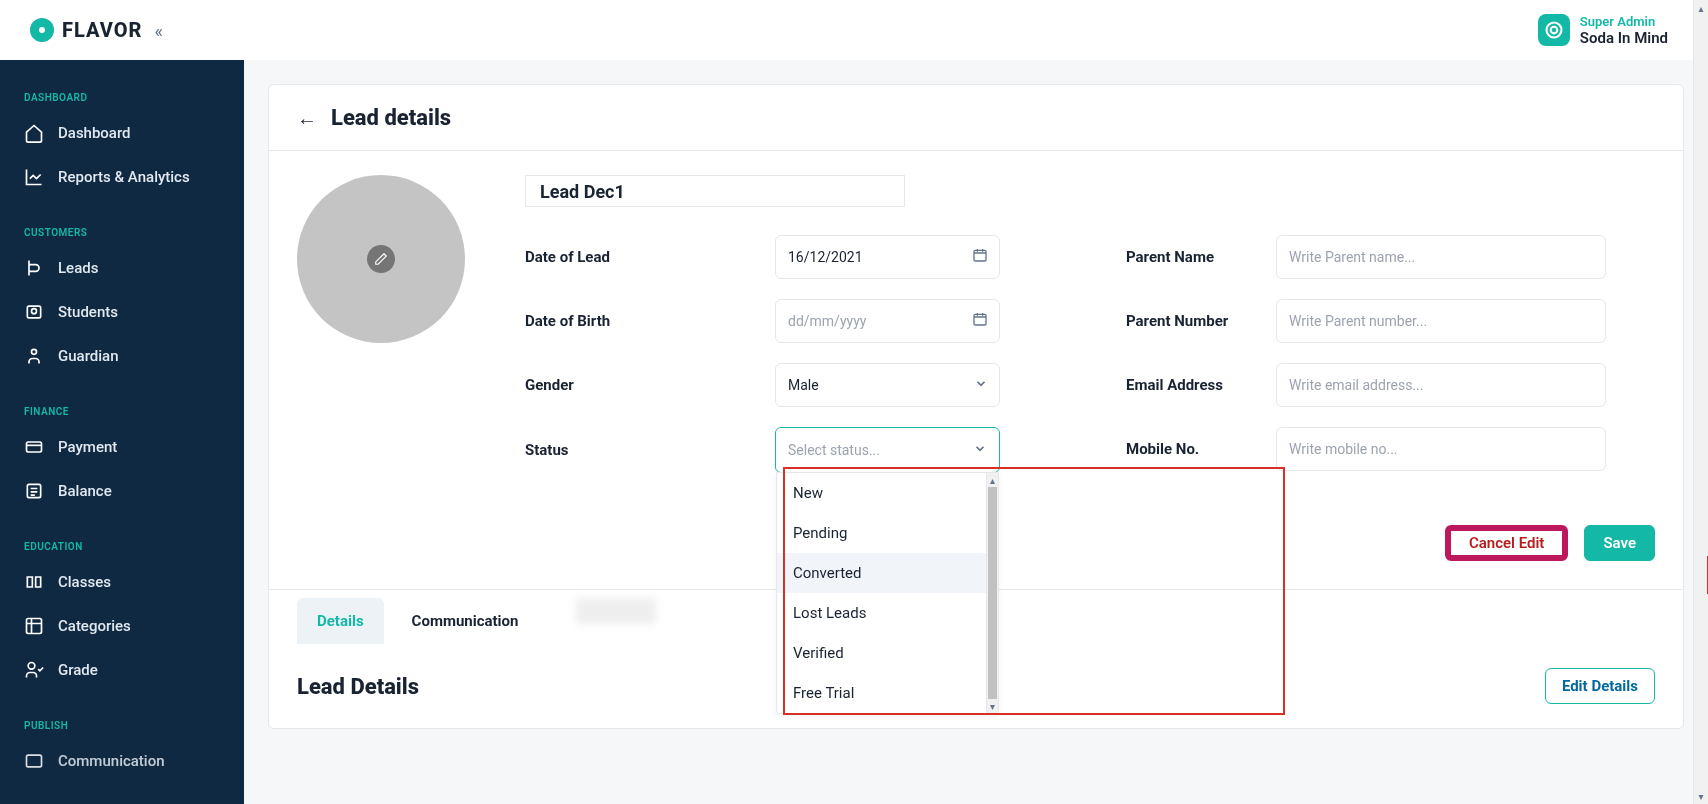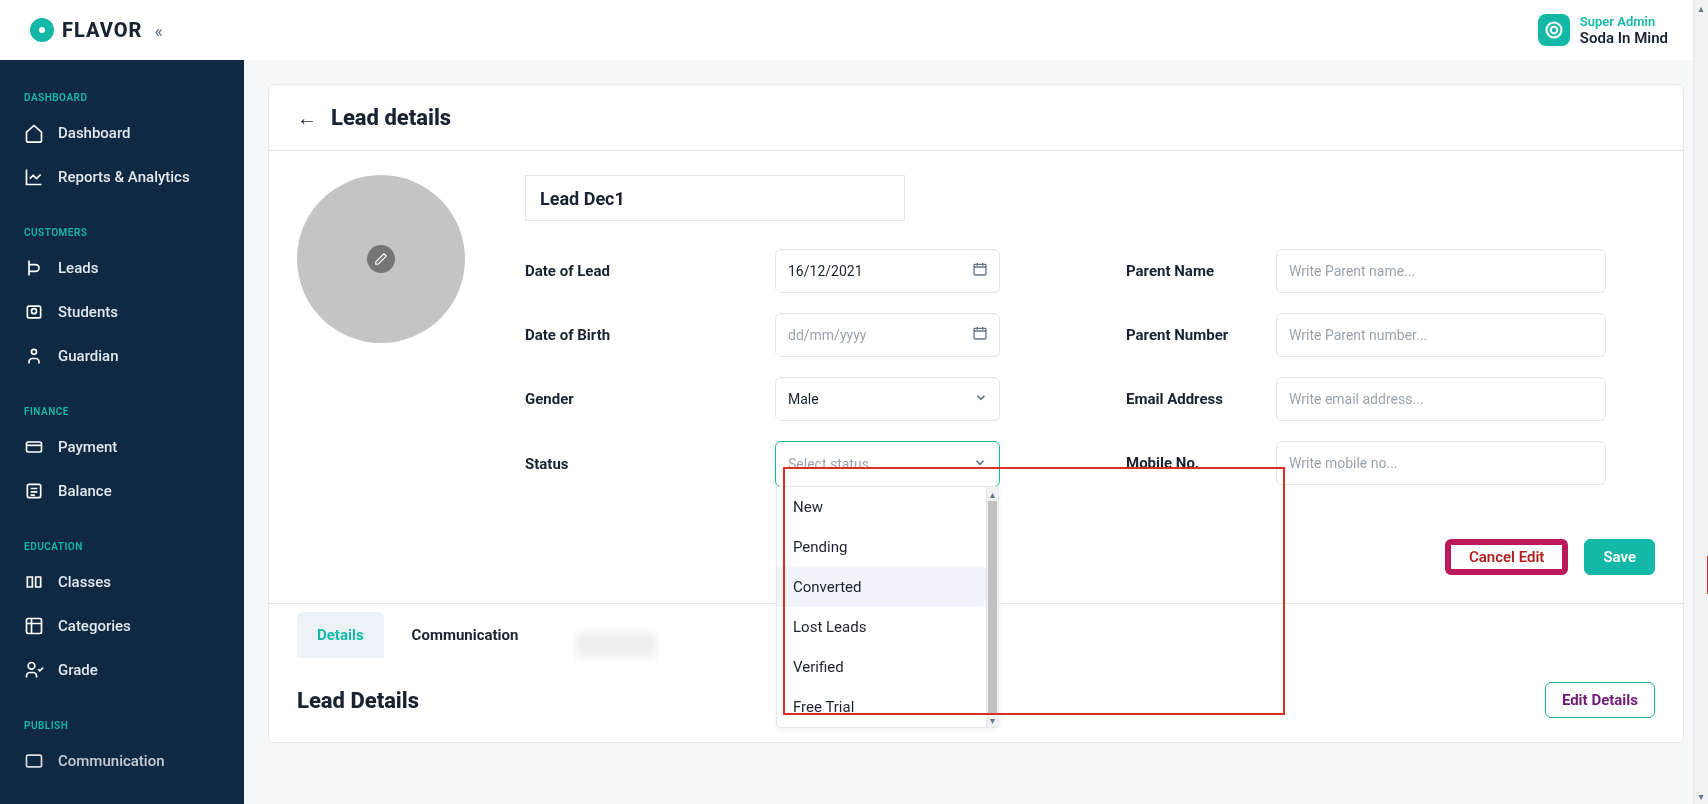--- a/index.html
+++ b/index.html
@@ -74,21 +74,21 @@
       width: 168px; height: 168px; border-radius: 50%; background: #c4c4c4; 
       display: flex; align-items: center; justify-content: center;
     }
     .avatar-edit { 
       width: 28px; height: 28px; border-radius: 50%; background: rgba(0,0,0,0.4);
       display: flex; align-items: center; justify-content: center; color: #fff;
     }
     
     .form-col { flex: 1; }
     .name-input { 
-      width: 380px; height: 46px; border: 1px solid #e5e7eb; border-radius: 0;
+      width: 380px; height: 32px; border: 1px solid #e5e7eb; border-radius: 0;
       padding: 0 14px; font-size: 18px; font-weight: 700; color: #1a2332;
     }
     
     .form-grid { display: flex; gap: 72px; margin-top: 28px; }
     .form-column { flex: 1; display: flex; flex-direction: column; gap: 20px; }
     .form-row { display: flex; align-items: center; }
     .form-label { font-size: 15px; font-weight: 700; color: #1a2332; width: 250px; }
     .form-control-wrap { width: 225px; position: relative; }
     .form-control-wrap.wide { width: 330px; }
     .form-input, .form-select {
@@ -140,33 +140,33 @@
     .form-actions { display: flex; gap: 16px; justify-content: flex-end; padding: 52px 28px 28px; }
     .btn { 
       height: 36px; padding: 0 18px; border-radius: 6px; font-size: 15px; font-weight: 600; cursor: pointer;
       display: inline-flex; align-items: center;
     }
     .btn-outline { background: #fff; border: 6px solid #be185d; color: #b91c1c; }
     .btn-primary { background: #14b8a6; border: 1px solid #14b8a6; color: #fff; }
     
     
     .tabs-area { padding: 8px 28px 0; border-top: 1px solid #e5e7eb; margin-top: 0; }
-    .tabs-row { display: flex; gap: 8px; align-items: flex-end; }
+    .tabs-row { display: flex; gap: 8px; align-items: flex-start; }
     .tab { 
       padding: 14px 20px; font-size: 15px; font-weight: 700; cursor: pointer;
       color: #1a2332;
     }
     .tab.active { background: #edf2f7; color: #14b8a6; border-radius: 6px 6px 0 0; }
     .tab-blur { margin-left: 30px; width: 80px; height: 26px; background: #eee; filter: blur(4px); border-radius: 4px; }
     
     
     .details-section { padding: 24px 28px; display: flex; align-items: center; justify-content: space-between; }
     .details-title { font-size: 22px; font-weight: 800; color: #1a2332; }
     .btn-outline-accent { 
-      background: #fff; border: 1px solid #14b8a6; color: #701a75; 
+      background: #fff; border: 1px solid #14b8a6; color: #0369a1; 
       height: 36px; padding: 0 16px; border-radius: 6px; font-size: 15px; font-weight: 700; cursor: pointer;
     }
     
     
     .right-scroll { position: fixed; right: 0; top: 0; width: 15px; height: 100%; background: #f1f1f1; border-left: 1px solid #e5e7eb; }
     .right-scroll .scroll-arrow { height: 16px; }
     
   </style>
 </head>
 <body>

